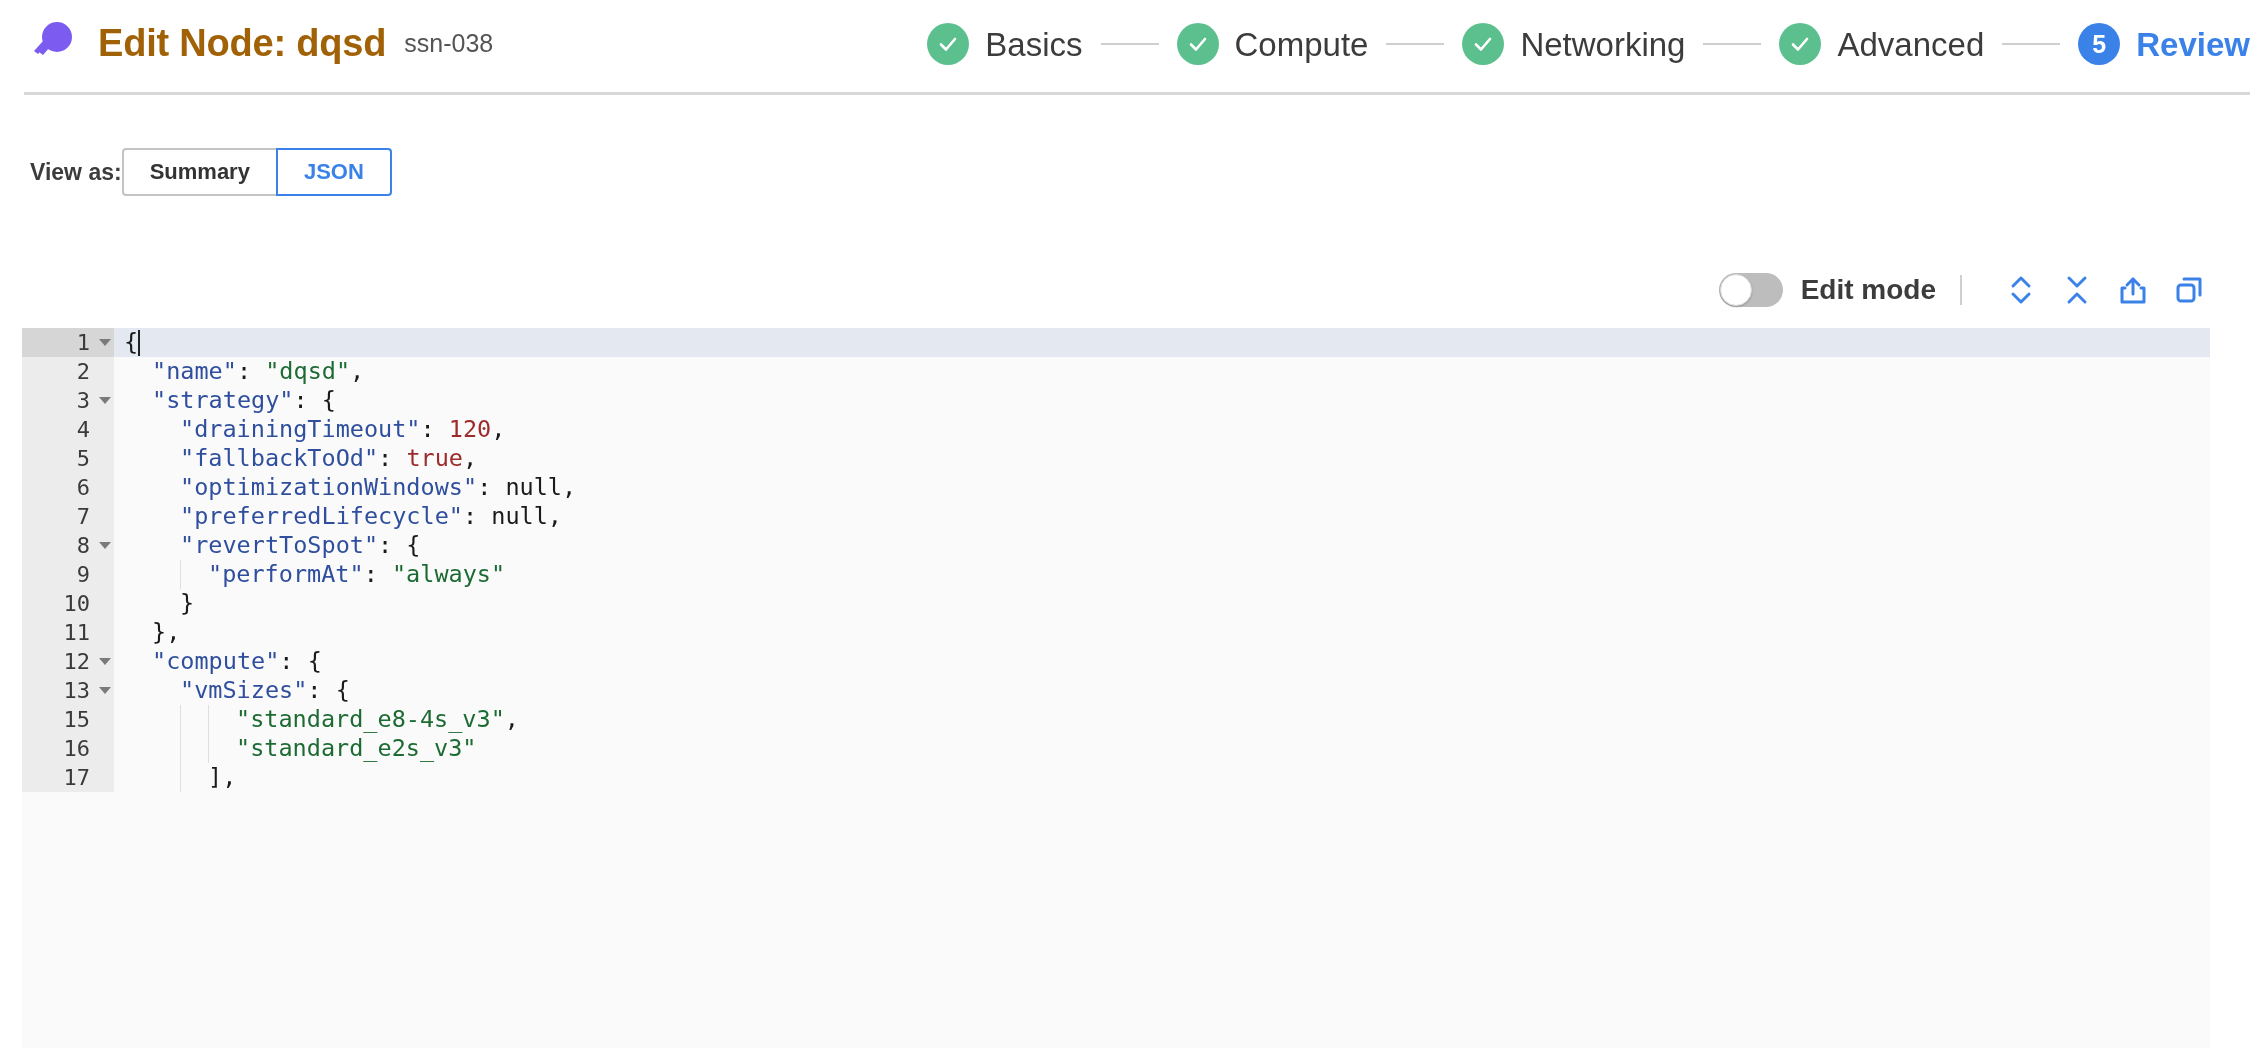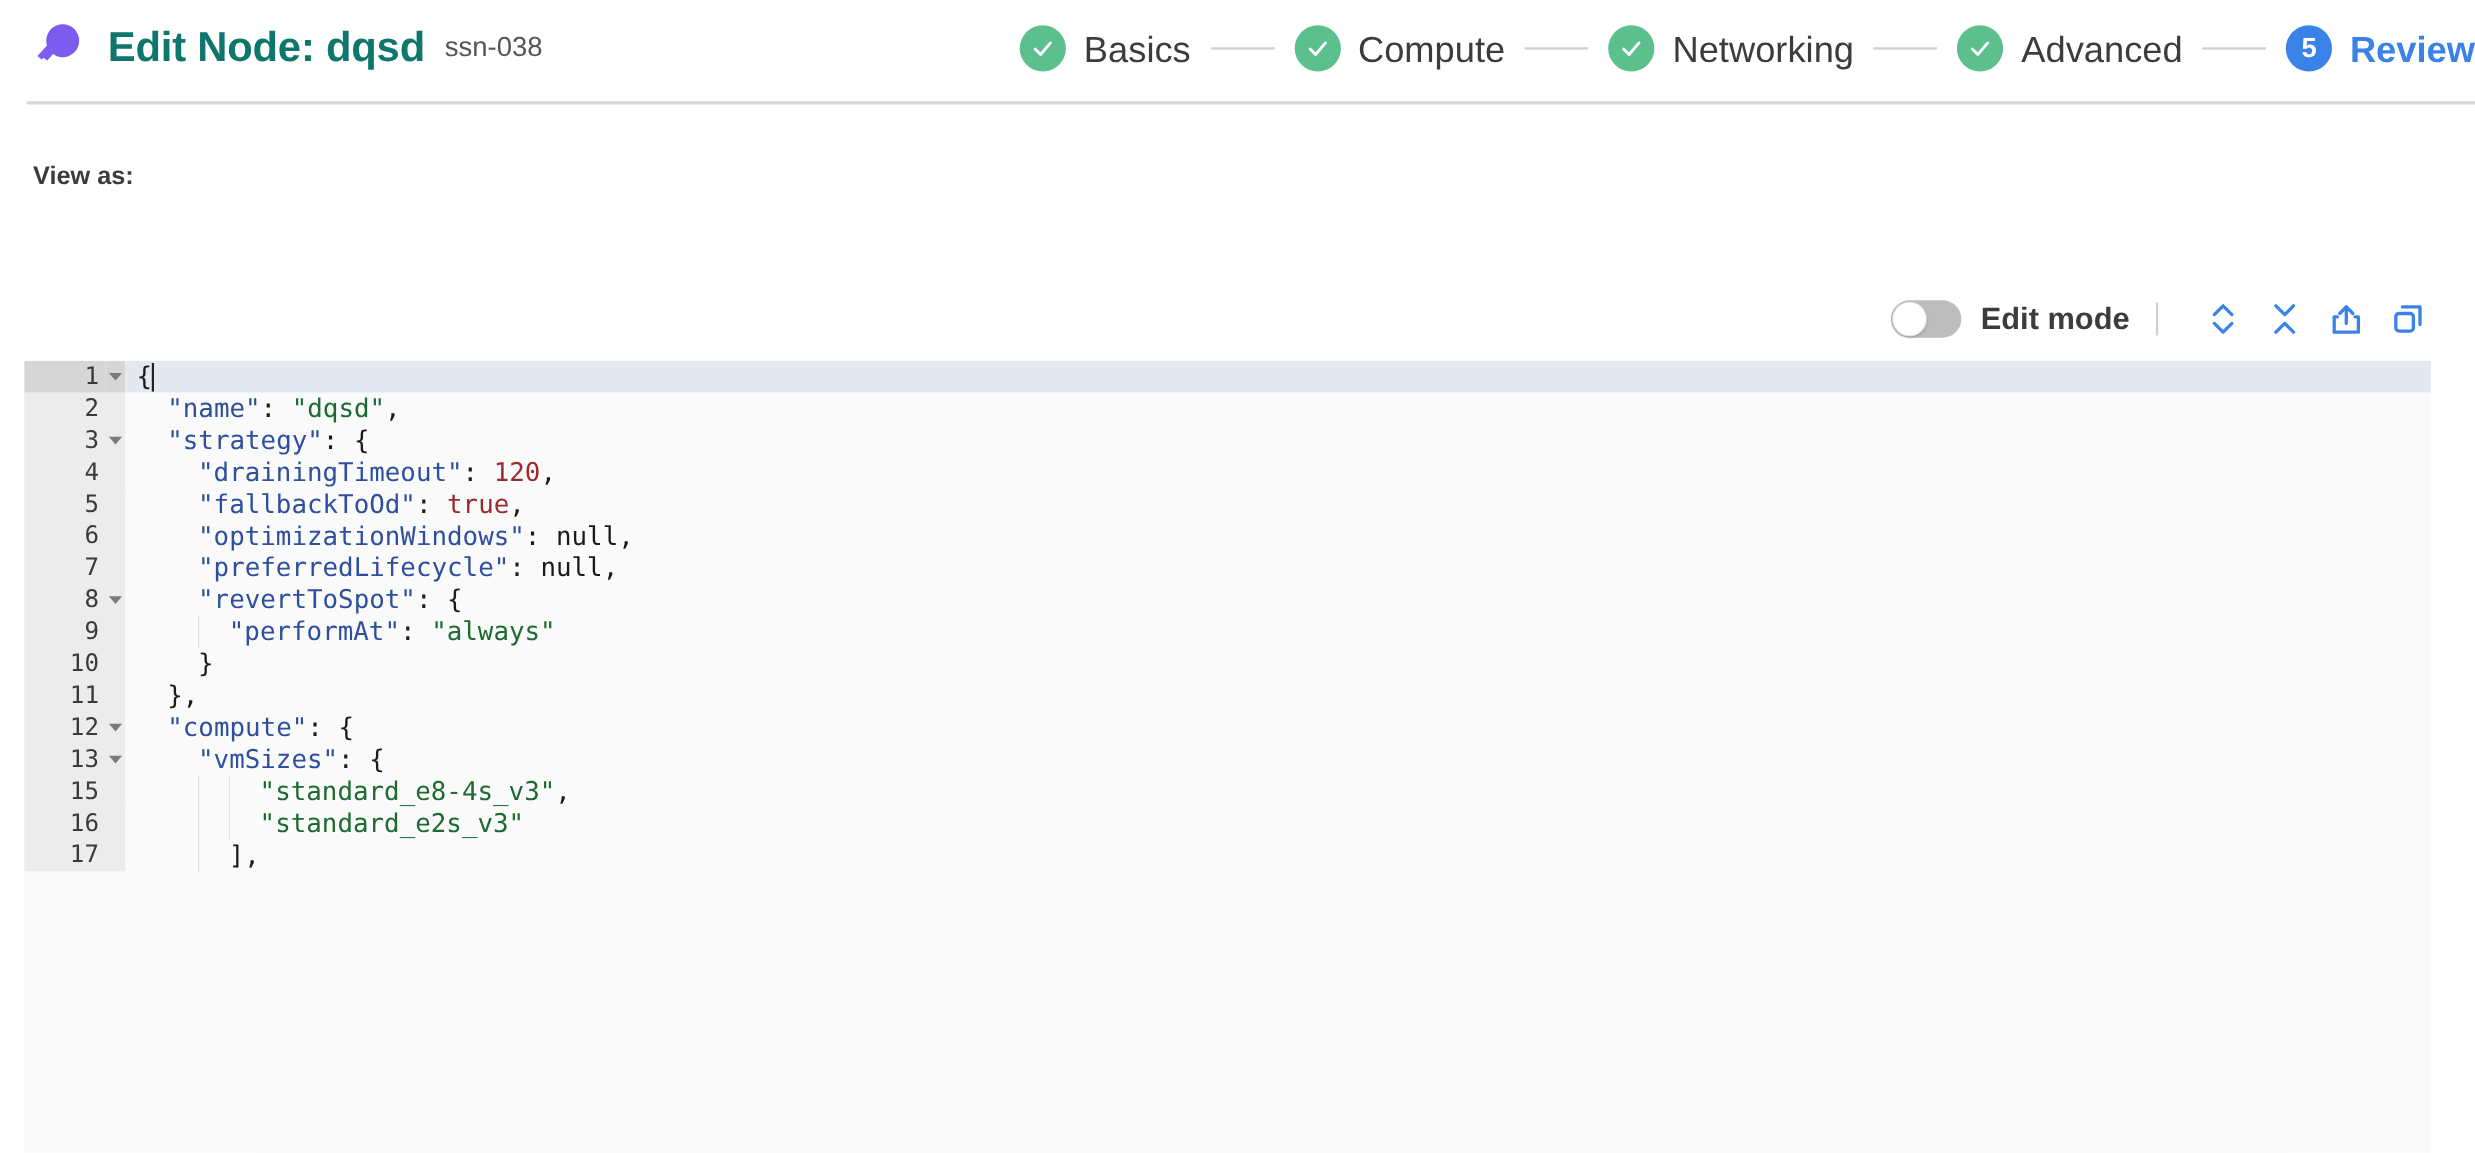--- a/index.html
+++ b/index.html
@@ -35,21 +35,21 @@
     width: 52px;
     height: 52px;
     flex: 0 0 52px;
     margin-right: 22px;
     display: block;
   }
 
   .page-title {
     font-size: 38px;
     font-weight: bold;
-    color: #0f766e;
+    color: #a16207;
     letter-spacing: -0.2px;
     line-height: 1;
   }
 
   .page-subtitle {
     font-size: 25px;
     font-weight: normal;
     color: #555555;
     margin-left: 18px;
     line-height: 1;
@@ -395,20 +395,24 @@
       <span class="step-label active-label">Review</span>
     </div>
 
   </div>
 
   <div class="header-divider"></div>
 </div>
 
 <div class="viewas-row">
   <span class="viewas-label">View as:</span>
+  <div class="segmented">
+    <div class="seg-btn inactive">Summary</div>
+    <div class="seg-btn selected">JSON</div>
+  </div>
 </div>
 
 <div class="editor-toolbar">
 
   <div class="toggle">
     <div class="knob"></div>
   </div>
   <span class="toggle-label">Edit mode</span>
 
   <div class="tb-divider"></div>

